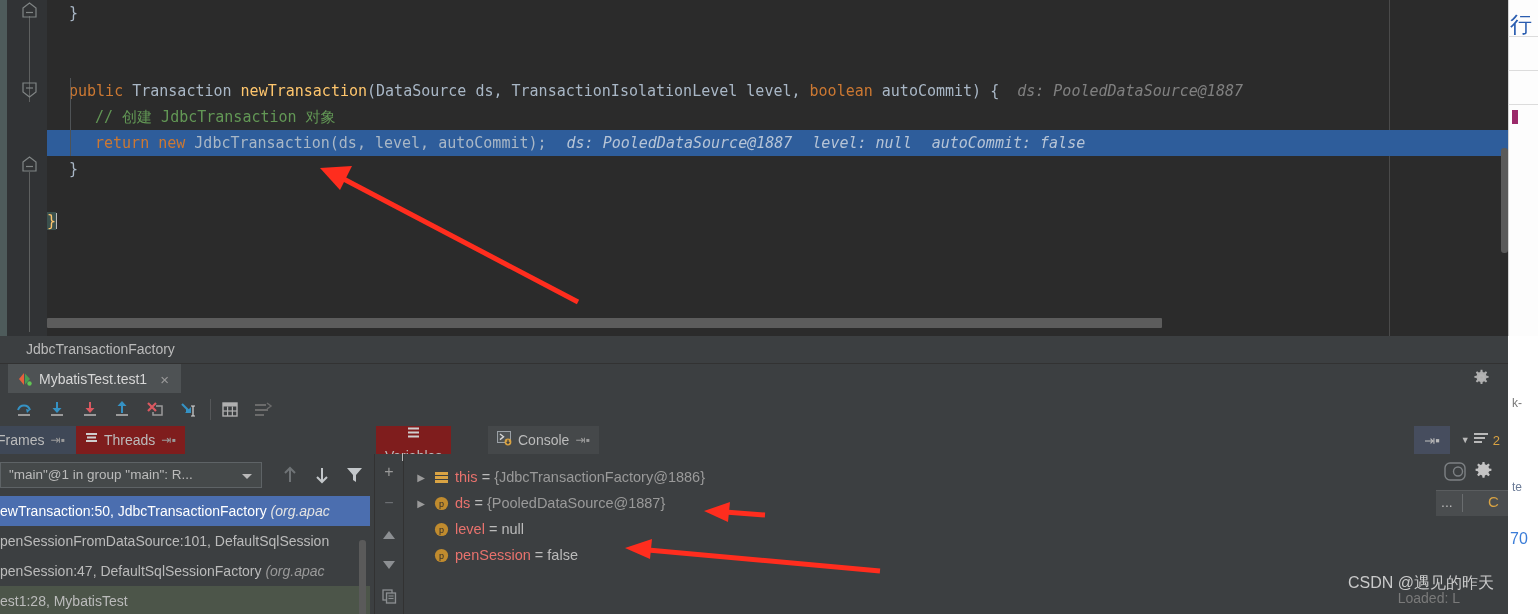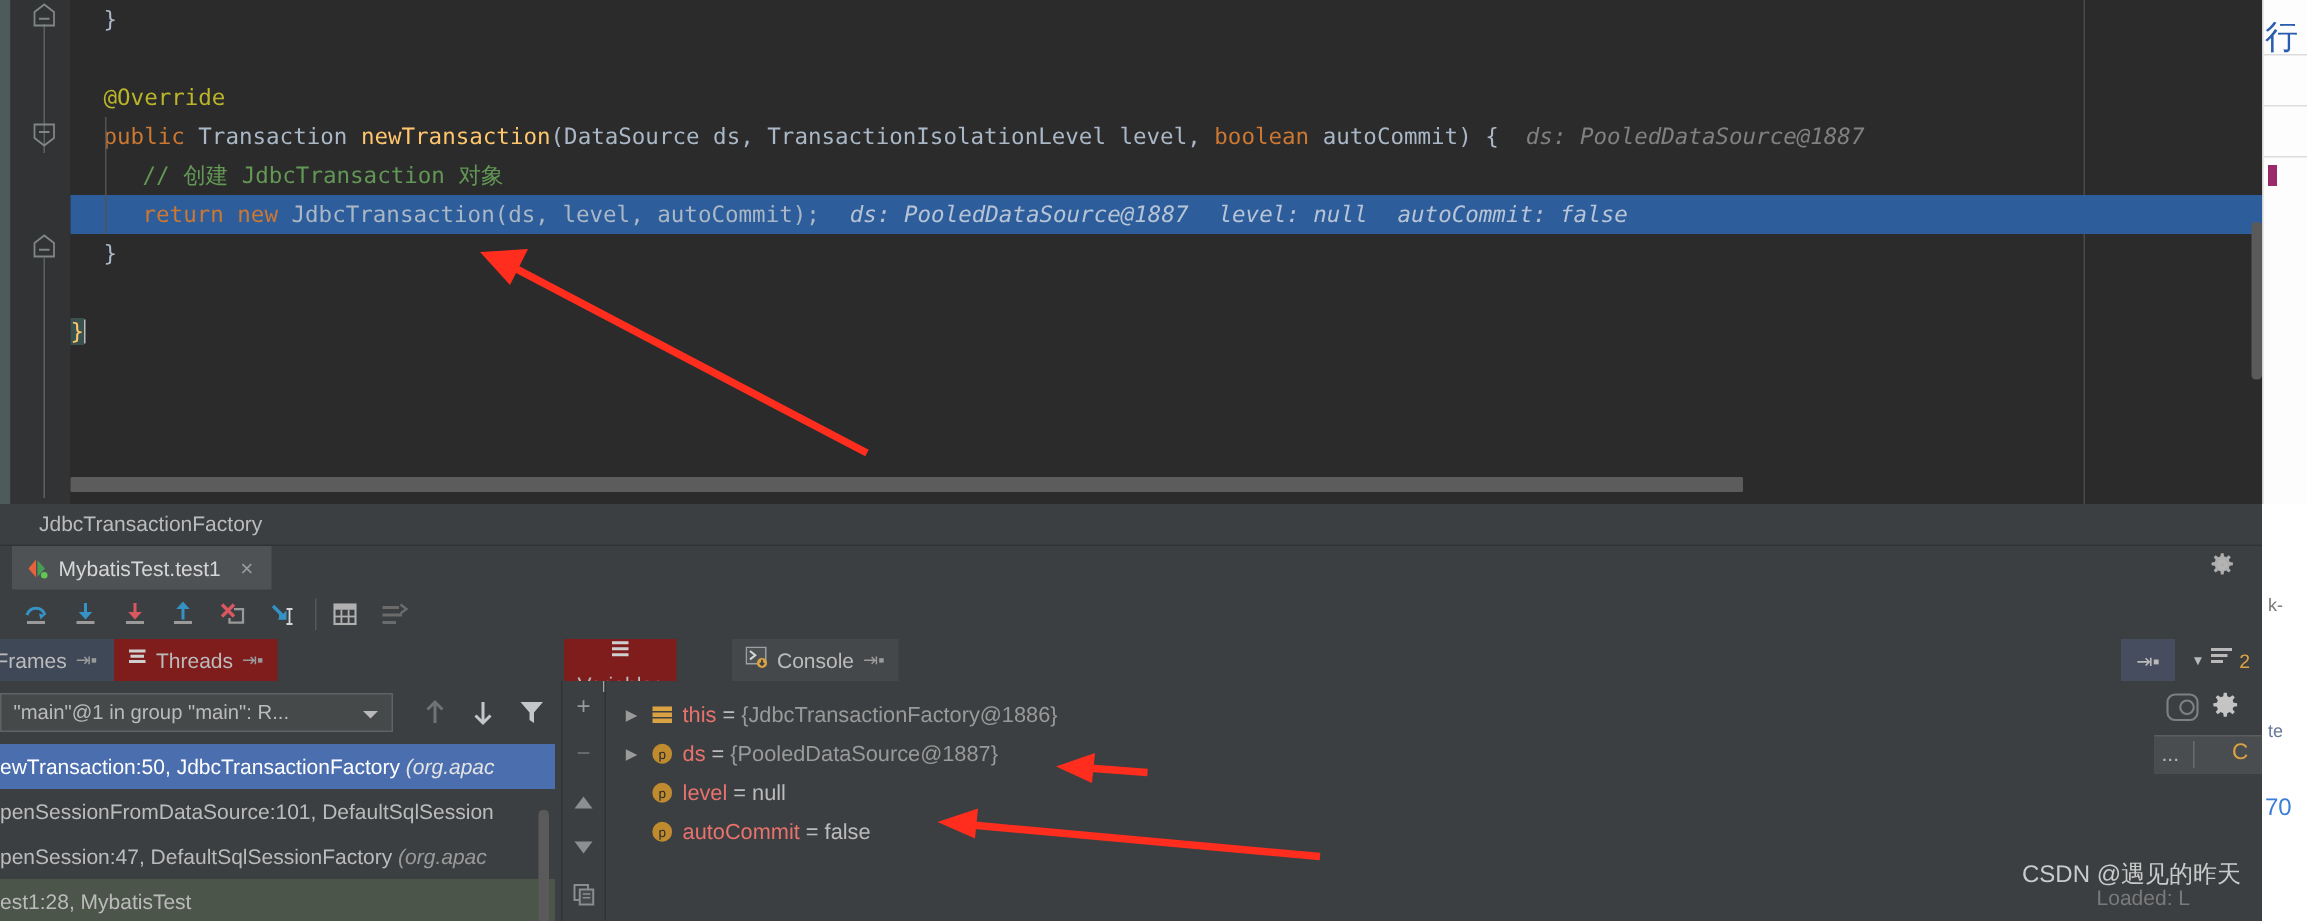--- a/index.html
+++ b/index.html
@@ -139,21 +139,20 @@
       <div class="fold-line" style="top:172px;height:160px;"></div>
     </div>
 
     <div class="editor-code">
       <div class="right-gutter-sep"></div>
 
       <div class="codeline" style="top:0px;"><span style="padding-left:22px">}</span></div>
 
       <div class="codeline" style="top:26px;"></div>
 
-      <div class="codeline" style="top:52px;"><span class="ann" style="padding-left:22px">@Override</span></div>
 
       <div class="codeline" style="top:78px;"><span style="padding-left:22px"><span class="kw">public</span><span class="ty"> Transaction </span><span class="mname">newTransaction</span><span class="ty">(DataSource ds, TransactionIsolationLevel level, </span><span class="kw">boolean</span><span class="ty"> autoCommit) {</span><span class="hint" style="padding-left:18px">ds: PooledDataSource@1887</span></span></div>
 
       <div class="codeline" style="top:104px;"><span class="cmt-plain" style="padding-left:48px">// 创建 JdbcTransaction 对象</span></div>
 
       <div class="codeline hl" style="top:130px;"><span style="padding-left:48px"><span class="kw">return</span><span class="kw"> new</span><span class="ty"> JdbcTransaction(ds, level, autoCommit);</span><span class="hint-on-hl" style="padding-left:20px">ds: PooledDataSource@1887</span><span class="hint-on-hl" style="padding-left:20px">level: null</span><span class="hint-on-hl" style="padding-left:20px">autoCommit: false</span></span></div>
 
       <div class="codeline" style="top:156px;"><span style="padding-left:22px">}</span></div>
 
       <div class="codeline" style="top:182px;"></div>
@@ -428,21 +427,21 @@
             </svg>
         </span><span class="vname">level</span><span class="veq"> = </span><span class="vprim">null</span>
       </div>
       <div class="var-row">
         <span class="var-arrow"></span>
         <span class="vicon">
           <svg width="15" height="15" viewBox="0 0 15 15">
               <circle cx="7.5" cy="7.5" r="6.6" fill="#c08b2e"></circle>
               <text x="7.5" y="11" font-size="9" font-family="Liberation Sans, sans-serif" fill="#2b2b2b" text-anchor="middle">p</text>
             </svg>
-        </span><span class="vname">autoCommit</span><span class="veq"> = </span><span class="vprim">false</span>
+        </span><span class="vname">penSession</span><span class="veq"> = </span><span class="vprim">false</span>
       </div>
     </div>
   </div>
 
   <div style="position:absolute;left:1438px;top:454px;width:70px;height:36px;background:#3c3f41;">
     <span style="position:absolute;left:6px;top:7px;">
       <svg width="26" height="22" viewBox="0 0 26 22">
           <rect x="1" y="2" width="20" height="17" rx="5" fill="none" stroke="#7d8184" stroke-width="1.4"></rect>
           <circle cx="14" cy="10.5" r="4.5" fill="none" stroke="#7d8184" stroke-width="1.4"></circle>
         </svg>

